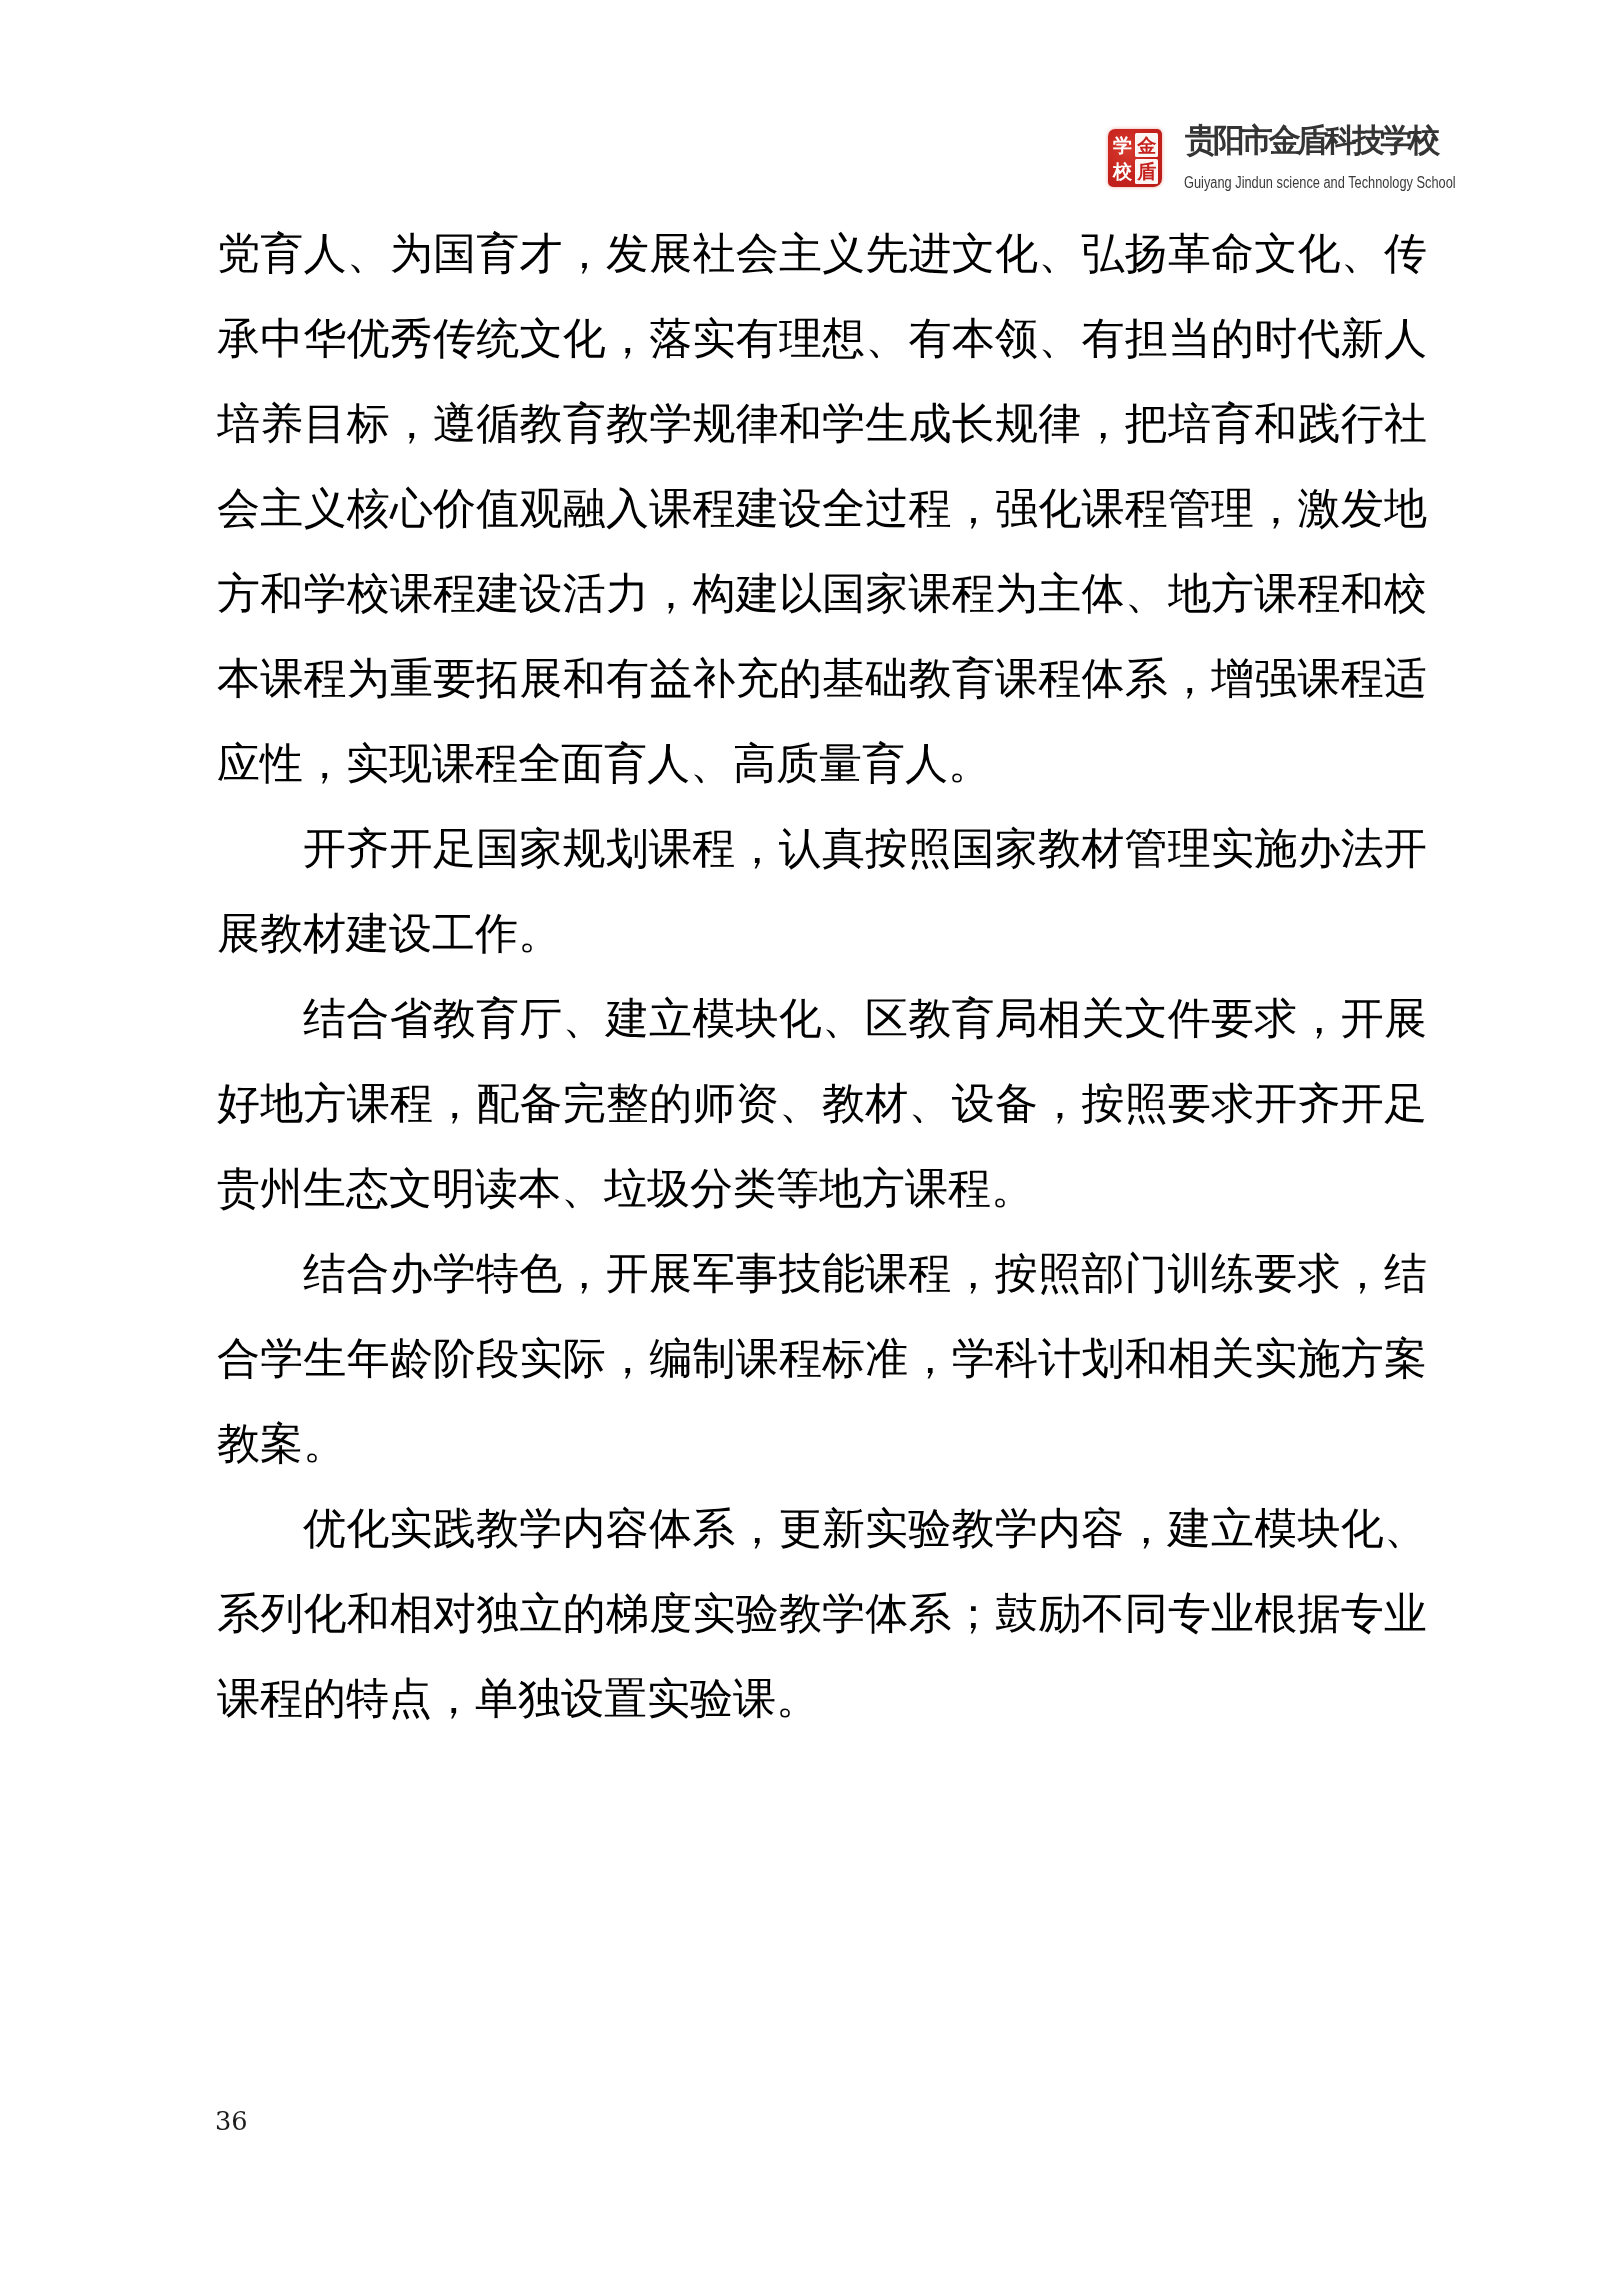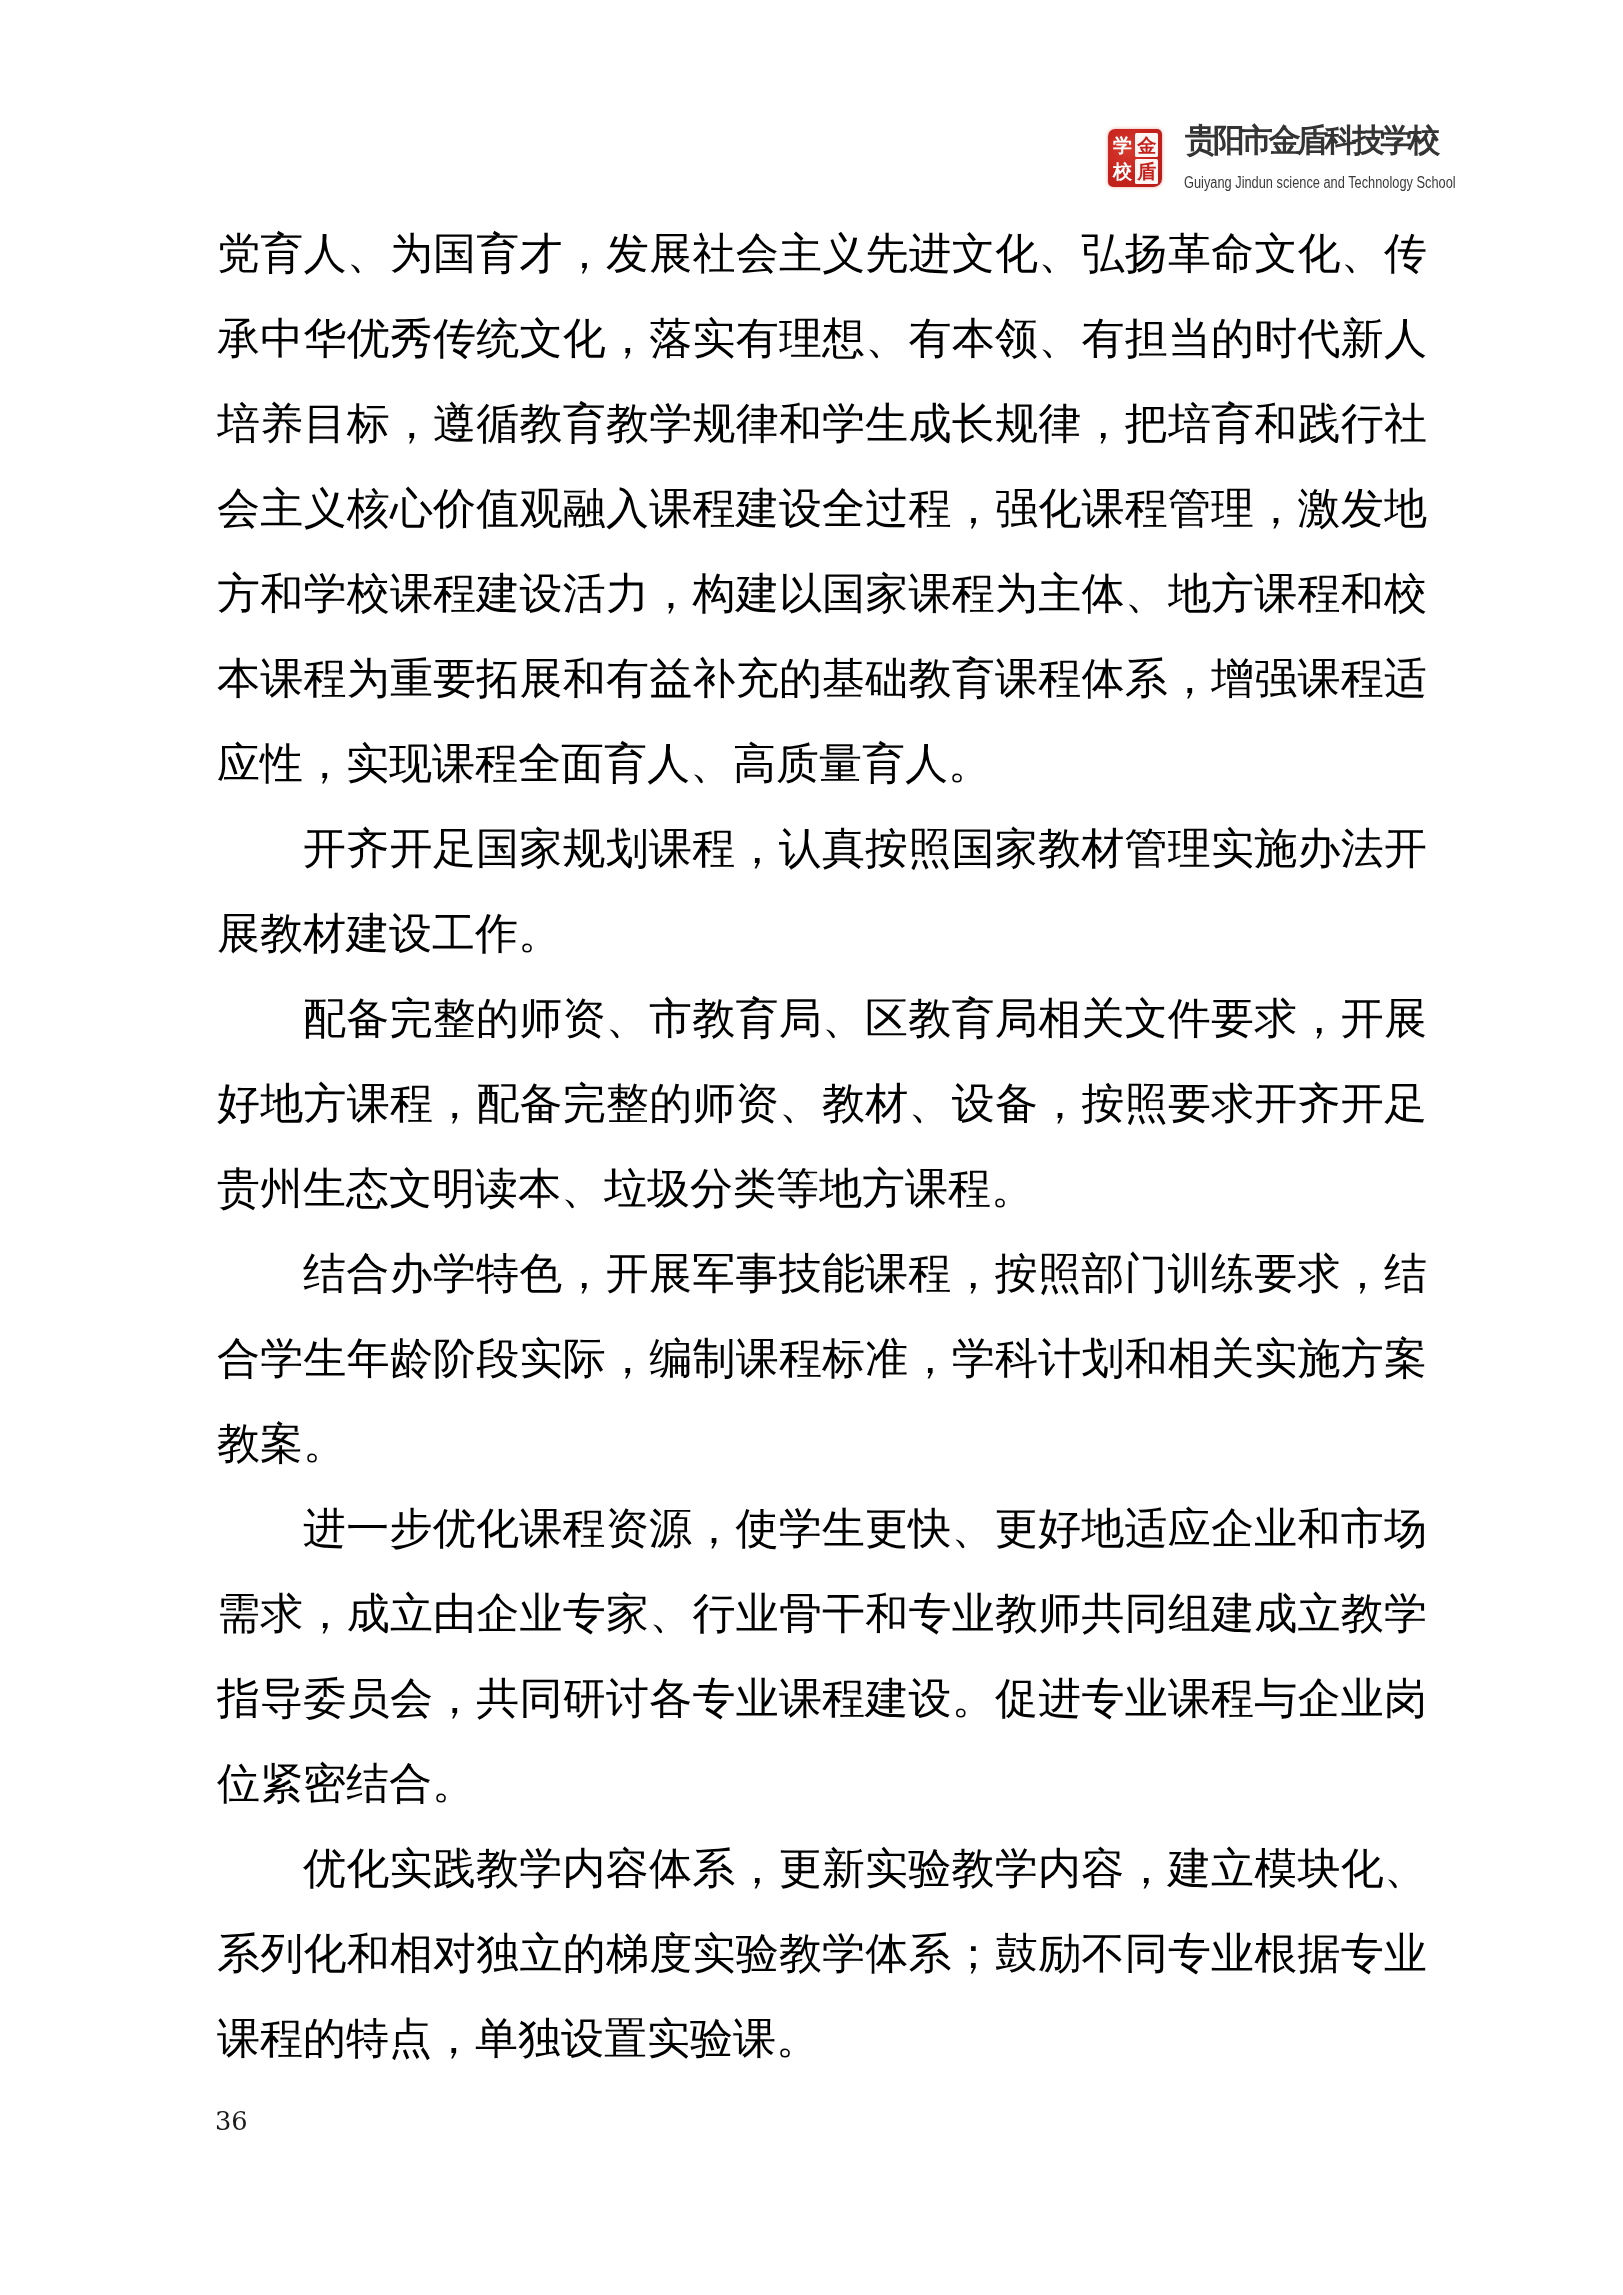--- a/index.html
+++ b/index.html
@@ -128,20 +128,19 @@
     <span class="seal-char sc-xiao">校</span>
   </div>
   <div class="school-name-cn">贵阳市金盾科技学校</div>
   <div class="school-name-en">Guiyang Jindun science and Technology School</div>
 </div>
 
 <div class="doc-body">
 
 <p class="para">党育人、为国育才，发展社会主义先进文化、弘扬革命文化、传承中华优秀传统文化，落实有理想、有本领、有担当的时代新人培养目标，遵循教育教学规律和学生成长规律，把培育和践行社会主义核心价值观融入课程建设全过程，强化课程管理，激发地方和学校课程建设活力，构建以国家课程为主体、地方课程和校本课程为重要拓展和有益补充的基础教育课程体系，增强课程适应性，实现课程全面育人、高质量育人。</p>
     <p class="para indent">开齐开足国家规划课程，认真按照国家教材管理实施办法开展教材建设工作。</p>
-    <p class="para indent">配备完整的师资、市教育局、区教育局相关文件要求，开展好地方课程，配备完整的师资、教材、设备，按照要求开齐开足贵州生态文明读本、垃圾分类等地方课程。</p>
+    <p class="para indent">结合省教育厅、建立模块化、区教育局相关文件要求，开展好地方课程，配备完整的师资、教材、设备，按照要求开齐开足贵州生态文明读本、垃圾分类等地方课程。</p>
     <p class="para indent">结合办学特色，开展军事技能课程，按照部门训练要求，结合学生年龄阶段实际，编制课程标准，学科计划和相关实施方案教案。</p>
-    <p class="para indent">进一步优化课程资源，使学生更快、更好地适应企业和市场需求，成立由企业专家、行业骨干和专业教师共同组建成立教学指导委员会，共同研讨各专业课程建设。促进专业课程与企业岗位紧密结合。</p>
     <p class="para indent">优化实践教学内容体系，更新实验教学内容，建立模块化、系列化和相对独立的梯度实验教学体系；鼓励不同专业根据专业课程的特点，单独设置实验课。</p>
   </div>
 
 <div class="page-number">36</div>
 
 
 </body></html>

